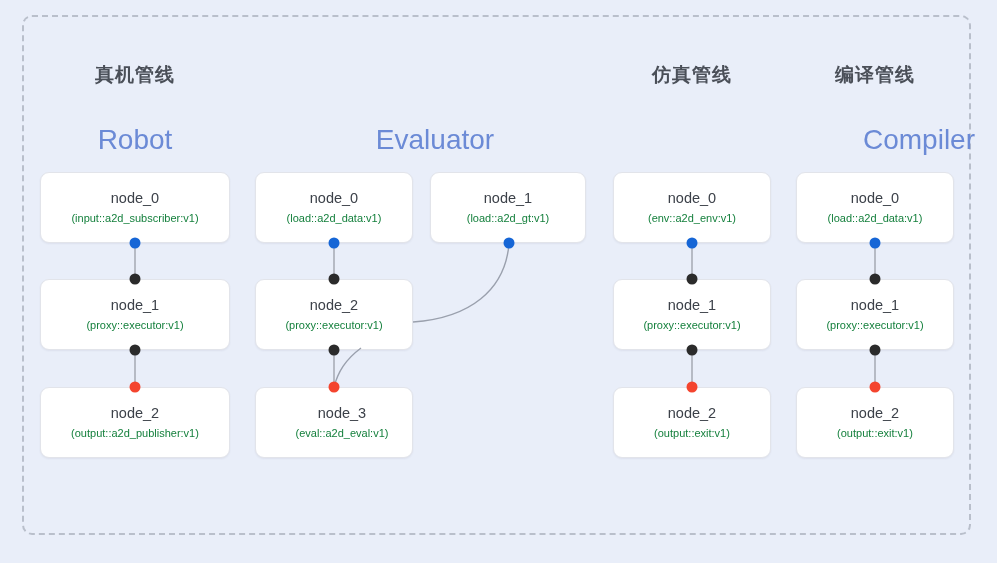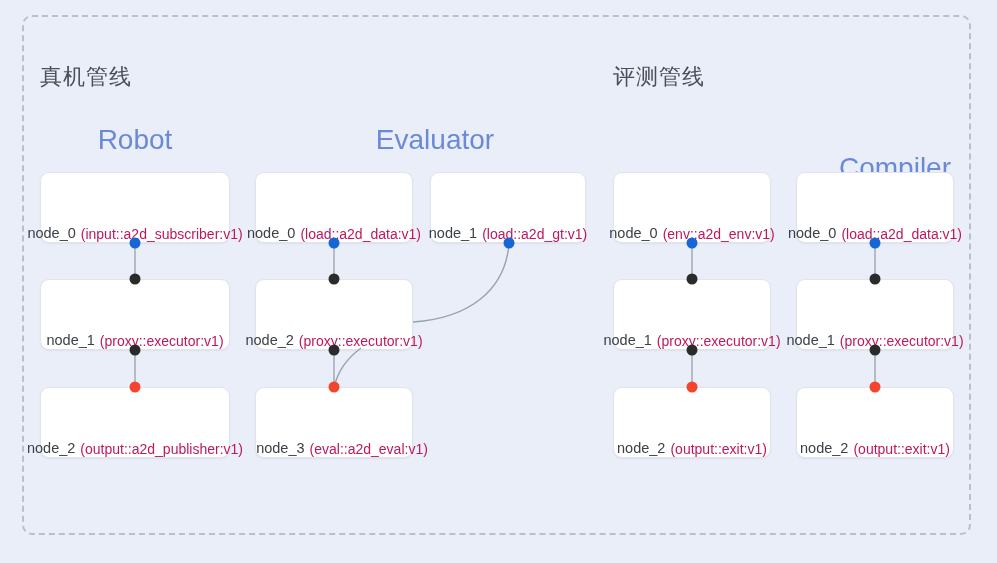--- a/index.html
+++ b/index.html
@@ -16,22 +16,23 @@
     position:absolute;
     left:22px;top:15px;
     width:949px;height:520px;
     border:2px dashed #b9bfcb;
     border-radius:10px;
     box-sizing:border-box;
     background:transparent;
   }
   .col-title{
     position:absolute;
-    font-size:22px;
-    font-weight:normal;
+    text-align:center;
+    font-size:19px;
+    font-weight:bold;
     color:#4a4f58;
     letter-spacing:1px;
     white-space:nowrap;
   }
   .col-sub{
     position:absolute;
     text-align:center;
     font-size:28px;
     font-weight:400;
     color:#6b8ad6;
@@ -39,34 +40,34 @@
   }
 
   .node{
     position:absolute;
     background:#ffffff;
     border:1px solid #e2e4ea;
     border-radius:9px;
     box-shadow:0 1px 2px rgba(50,60,90,.07);
     box-sizing:border-box;
     display:flex;
-    flex-direction:row;
-    align-items:flex-end;
+    flex-direction:column;
+    align-items:center;
     justify-content:center;
     gap:5px;
   }
   .node-name{
     font-size:14.5px;
     color:#3c4149;
     line-height:1.1;
     white-space:nowrap;
   }
   .node-type{
-    font-size:14px;
-    color:#be185d;
+    font-size:11px;
+    color:#15803d;
     line-height:1.1;
     white-space:nowrap;
   }
 
   .dot{
     position:absolute;
     width:11px;height:11px;
     border-radius:50%;
     transform:translate(-50%,-50%);
     z-index:6;
@@ -146,21 +147,21 @@
   </div>
   <div class="dot dot-mid" style="left:334px;top:279px;"></div>
   <div class="dot dot-mid" style="left:334px;top:350px;"></div>
 
   <div class="node" style="left:255px;top:387px;width:158px;height:71px;padding-left:16px;">
     <div class="node-name">node_3</div>
     <div class="node-type">(eval::a2d_eval:v1)</div>
   </div>
   <div class="dot dot-out" style="left:334px;top:387px;"></div>
 
-  <div class="col-title" style="left:613px;top:62px;width:158px;">评测管线</div>
+  <div class="col-title" style="left:613px;top:62px;width:158px;">仿真管线</div>
 
   <div class="link" style="left:692px;top:243px;height:35px;"></div>
   <div class="link" style="left:692px;top:351px;height:35px;"></div>
 
   <div class="node" style="left:613px;top:172px;width:158px;height:71px;">
     <div class="node-name">node_0</div>
     <div class="node-type">(env::a2d_env:v1)</div>
   </div>
   <div class="dot dot-in" style="left:692px;top:243px;"></div>
 
@@ -170,21 +171,22 @@
   </div>
   <div class="dot dot-mid" style="left:692px;top:279px;"></div>
   <div class="dot dot-mid" style="left:692px;top:350px;"></div>
 
   <div class="node" style="left:613px;top:387px;width:158px;height:71px;">
     <div class="node-name">node_2</div>
     <div class="node-type">(output::exit:v1)</div>
   </div>
   <div class="dot dot-out" style="left:692px;top:387px;"></div>
 
-  <div class="col-sub" style="left:816px;top:124px;width:158px;margin-top:28px;">Compiler</div>
+  <div class="col-title" style="left:796px;top:62px;width:158px;">编译管线</div>
+  <div class="col-sub" style="left:840px;top:124px;width:158px;">Compiler</div>
 
   <div class="link" style="left:875px;top:243px;height:35px;"></div>
   <div class="link" style="left:875px;top:351px;height:35px;"></div>
 
   <div class="node" style="left:796px;top:172px;width:158px;height:71px;">
     <div class="node-name">node_0</div>
     <div class="node-type">(load::a2d_data:v1)</div>
   </div>
   <div class="dot dot-in" style="left:875px;top:243px;"></div>
 

